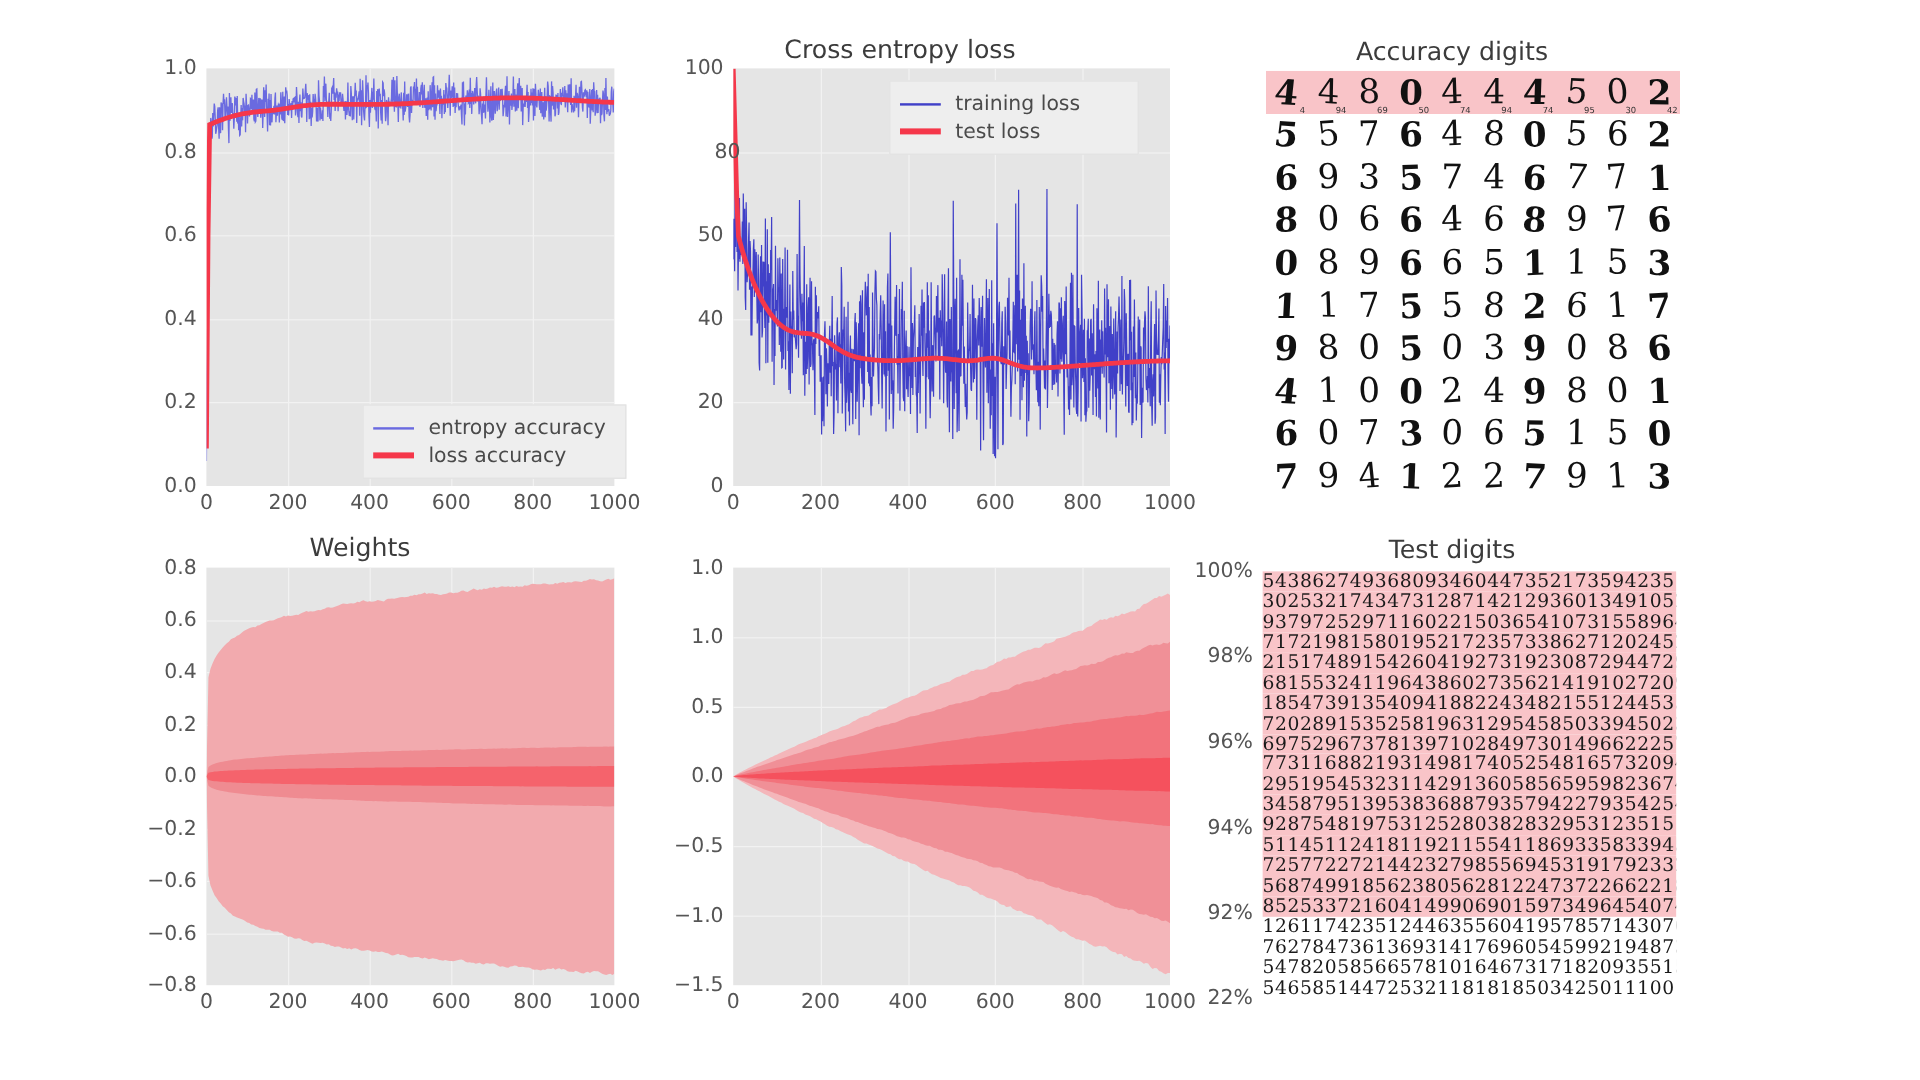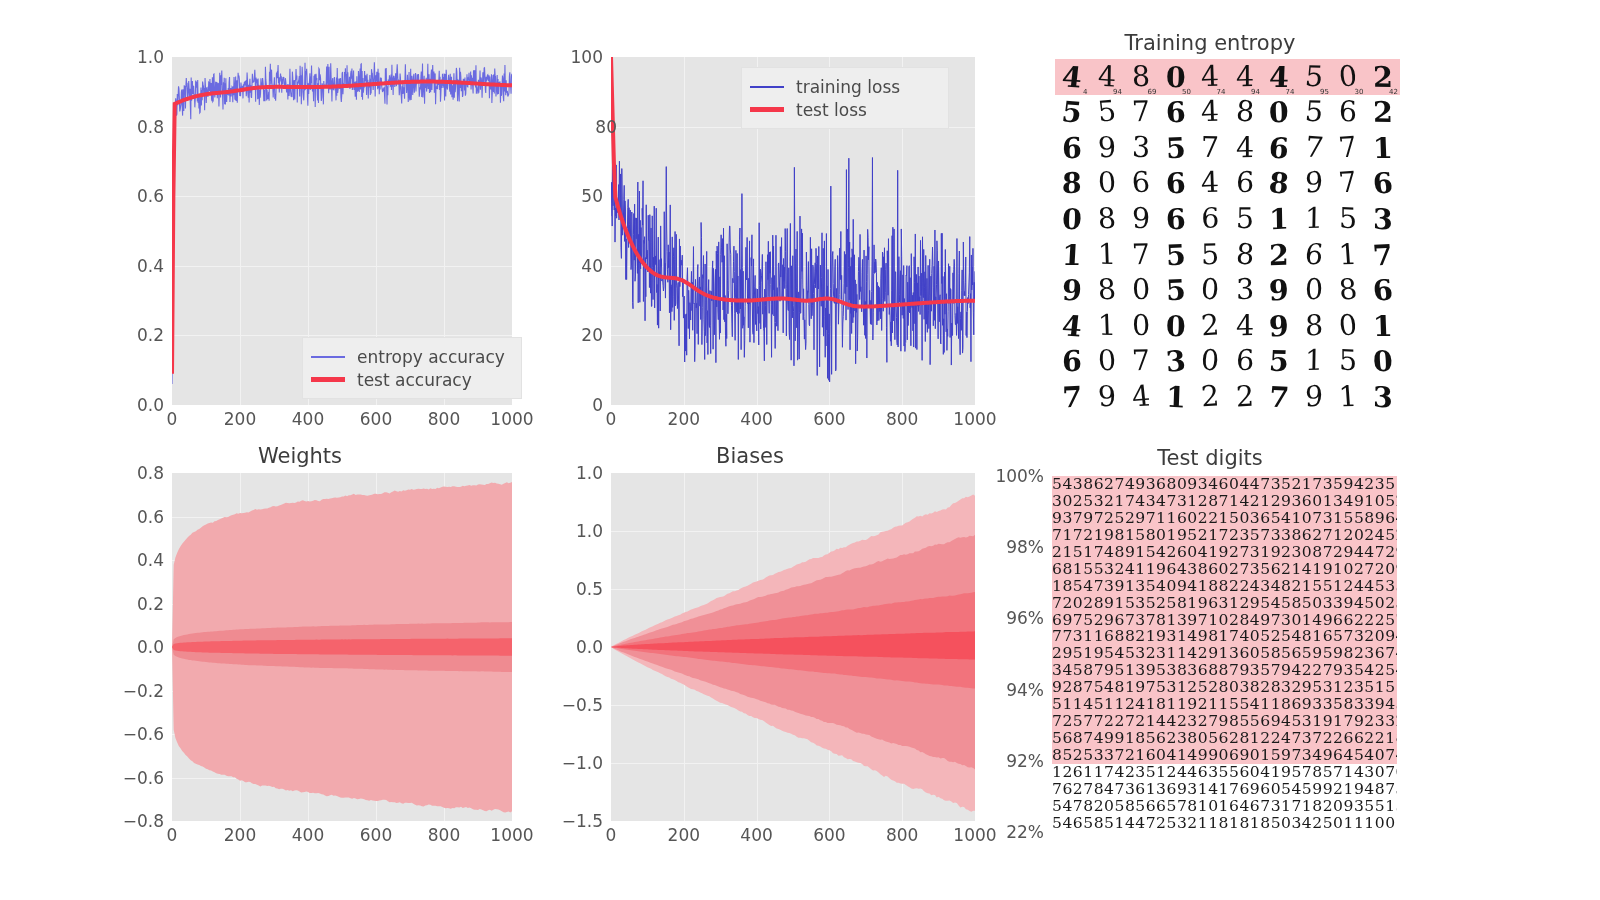--- a/index.html
+++ b/index.html
@@ -90,26 +90,27 @@
       <div class="xtick" style="left: 276px; top: 384px;">600</div>
       <div class="xtick" style="left: 344px; top: 384px;">800</div>
       <div class="xtick" style="left: 412px; top: 384px;">1000</div>
       <div class="legend" style="left: 202px; top: 312px; width: 200px;">
         <div class="legend-row">
           <span class="legend-swatch" style="border-top: 2px solid rgb(106, 106, 224);"></span>
           <span class="legend-label">entropy accuracy</span>
         </div>
         <div class="legend-row">
           <span class="legend-swatch" style="border-top: 5px solid rgb(245, 55, 74);"></span>
-          <span class="legend-label">test accuracy</span>
+          <span class="legend-label">loss accuracy</span>
         </div>
       </div>
     </div>
 
   <div class="panel" style="left:545px;top:25px;width:460px;height:400px;">
+    <div class="panel-title" style="top:4px;left:-25px;width:460px;">Cross entropy loss</div>
     <div class="plotbox" id="loss-plot" style="left:66px;top:32px;width:364px;height:348px;">
         <div class="gridline-h" style="top: 69.6px;"></div>
         <div class="gridline-h" style="top: 139.2px;"></div>
         <div class="gridline-h" style="top: 208.8px;"></div>
         <div class="gridline-h" style="top: 278.4px;"></div>
         <div class="gridline-v" style="left: 72.8px;"></div>
         <div class="gridline-v" style="left: 145.6px;"></div>
         <div class="gridline-v" style="left: 218.4px;"></div>
         <div class="gridline-v" style="left: 291.2px;"></div>
         <svg viewBox="0 0 1000 1000" preserveAspectRatio="none" width="100%" height="100%" style="position: absolute; left: 0px; top: 0px;">
@@ -135,21 +136,21 @@
           <span class="legend-label">training loss</span>
         </div>
         <div class="legend-row">
           <span class="legend-swatch" style="border-top: 5px solid rgb(245, 55, 74);"></span>
           <span class="legend-label">test loss</span>
         </div>
       </div>
     </div>
 
   <div class="panel" style="left:1000px;top:25px;width:420px;height:400px;">
-    <div class="panel-title" style="top:6px;left:0;width:420px;">Training entropy</div>
+    <div class="panel-title" style="top:6px;left:0;width:420px;">Accuracy digits</div>
     <div class="digit-grid" id="train-digits" style="left:55px;top:34px;width:345px;height:356px;">
         <div class="digit-row miss" style="height: 35.6px;">
           <div class="digit-cell" style="height: 35.6px; display: flex; align-items: center; justify-content: center;">
             <span class="digit-glyph" style="font-size: 28.48px; font-weight: 700; transform: rotate(3deg) skewX(-3deg);">4</span>
             <span class="digit-sub">4</span>
           </div>
           <div class="digit-cell" style="height: 35.6px; display: flex; align-items: center; justify-content: center;">
             <span class="digit-glyph" style="font-size: 28.48px; font-weight: 400; transform: rotate(4deg) skewX(3deg);">4</span>
             <span class="digit-sub">94</span>
           </div>
@@ -508,21 +509,20 @@
       <div class="ytick" style="left: 6px; width: 58px; top: 381px;">−0.8</div>
       <div class="xtick" style="left: 72px; top: 385px;">0</div>
       <div class="xtick" style="left: 140px; top: 385px;">200</div>
       <div class="xtick" style="left: 208px; top: 385px;">400</div>
       <div class="xtick" style="left: 276px; top: 385px;">600</div>
       <div class="xtick" style="left: 344px; top: 385px;">800</div>
       <div class="xtick" style="left: 412px; top: 385px;">1000</div>
     </div>
 
   <div class="panel" style="left:545px;top:440px;width:460px;height:410px;">
-    <div class="panel-title" style="top:4px;left:-25px;width:460px;">Biases</div>
     <div class="plotbox" id="biases-plot" style="left:66px;top:33px;width:364px;height:348px;">
         <div class="gridline-h" style="top: 58px;"></div>
         <div class="gridline-h" style="top: 116px;"></div>
         <div class="gridline-h" style="top: 174px;"></div>
         <div class="gridline-h" style="top: 232px;"></div>
         <div class="gridline-h" style="top: 290px;"></div>
         <div class="gridline-v" style="left: 72.8px;"></div>
         <div class="gridline-v" style="left: 145.6px;"></div>
         <div class="gridline-v" style="left: 218.4px;"></div>
         <div class="gridline-v" style="left: 291.2px;"></div>

